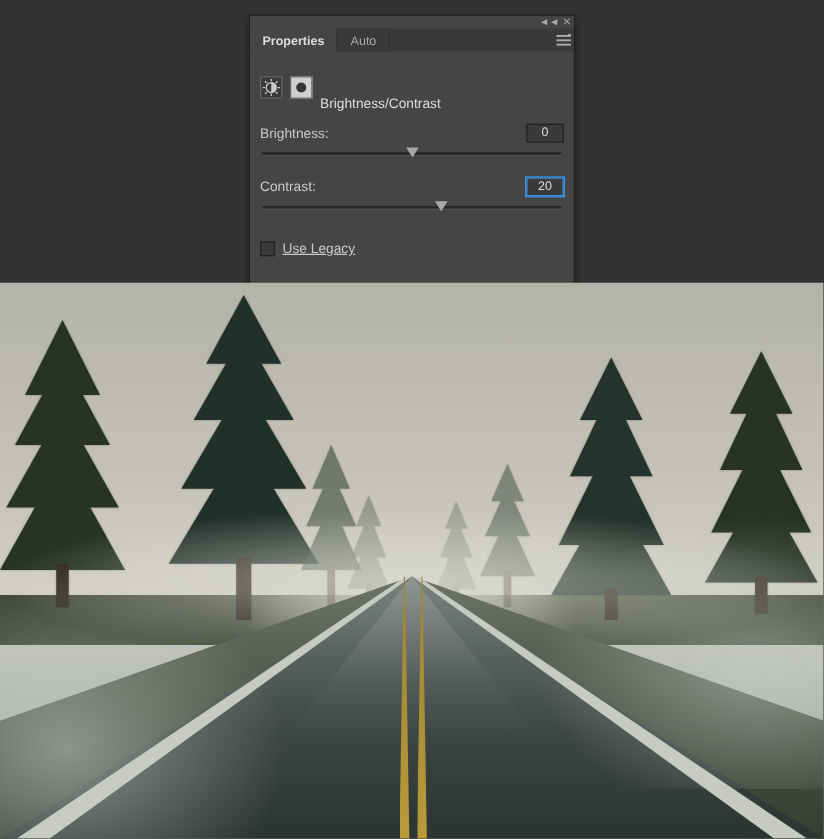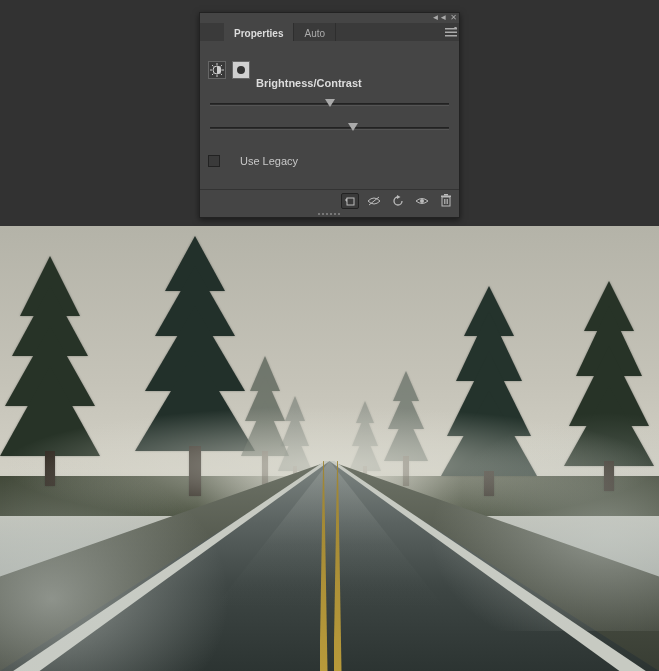--- a/index.html
+++ b/index.html
@@ -51,21 +51,20 @@
     background: #3a3a3a;
     border-right: 1px solid #2e2e2e;
     cursor: pointer;
     display: flex;
     align-items: center;
   }
   .tab.active {
     background: #454545;
     color: #ddd;
     font-weight: bold;
-    margin-left: 24px;
   }
   .tab-menu {
     margin-left: auto;
     width: 16px;
     display: flex;
     align-items: center;
     justify-content: center;
     cursor: pointer;
   }
   .tab-menu svg { display:block; }
@@ -96,21 +95,21 @@
     display: flex;
     align-items: center;
     justify-content: center;
   }
   .mask-icon .inner {
     width: 8px; height: 8px; border-radius: 50%; background: #333;
   }
   .adj-title {
     font-size: 11px;
     color: #ddd;
-    font-weight: bold;
+    font-weight: normal;
     margin-top: 26px;
   }
   .auto-row {
     display: flex;
     justify-content: flex-end;
     padding: 2px 0 6px;
   }
   .btn {
     background: linear-gradient(#5b5b5b,#4a4a4a);
     border: 1px solid #2e2e2e;
@@ -165,22 +164,23 @@
     width: 0; height: 0;
     border-left: 5px solid transparent;
     border-right: 5px solid transparent;
     border-top: 8px solid #aaa;
     transform: translateX(-5px);
     cursor: pointer;
   }
   .check-row {
     display: flex;
     align-items: center;
-    gap: 20px;
+    gap: 6px;
     padding: 10px 0 18px;
+    text-decoration: underline;
   }
   .checkbox {
     width: 12px; height: 12px;
     background: #3a3a3a;
     border: 1px solid #222;
     cursor: pointer;
   }
   .footer {
     border-top: 1px solid #333;
     display: flex;
@@ -328,27 +328,35 @@
         </svg>
       </div>
       <div class="mask-icon">
         <div class="inner"></div>
       </div>
       <div class="adj-title">Brightness/Contrast</div>
     </div>
 
 
     <div class="prop-row">
+      <div class="prop-top">
+        <span class="prop-label">Brightness:</span>
+        <input class="prop-input" value="0" style="">
+      </div>
       <div class="slider">
         <div class="slider-track"></div>
         <div class="slider-handle" style="left:50%"></div>
       </div>
     </div>
 
     <div class="prop-row">
+      <div class="prop-top">
+        <span class="prop-label">Contrast:</span>
+        <input class="prop-input active" value="20" style="">
+      </div>
       <div class="slider">
         <div class="slider-track"></div>
         <div class="slider-handle" style="left:60%"></div>
       </div>
     </div>
 
     <div class="check-row">
       <div class="checkbox"></div>
       <span>Use Legacy</span>
     </div>

